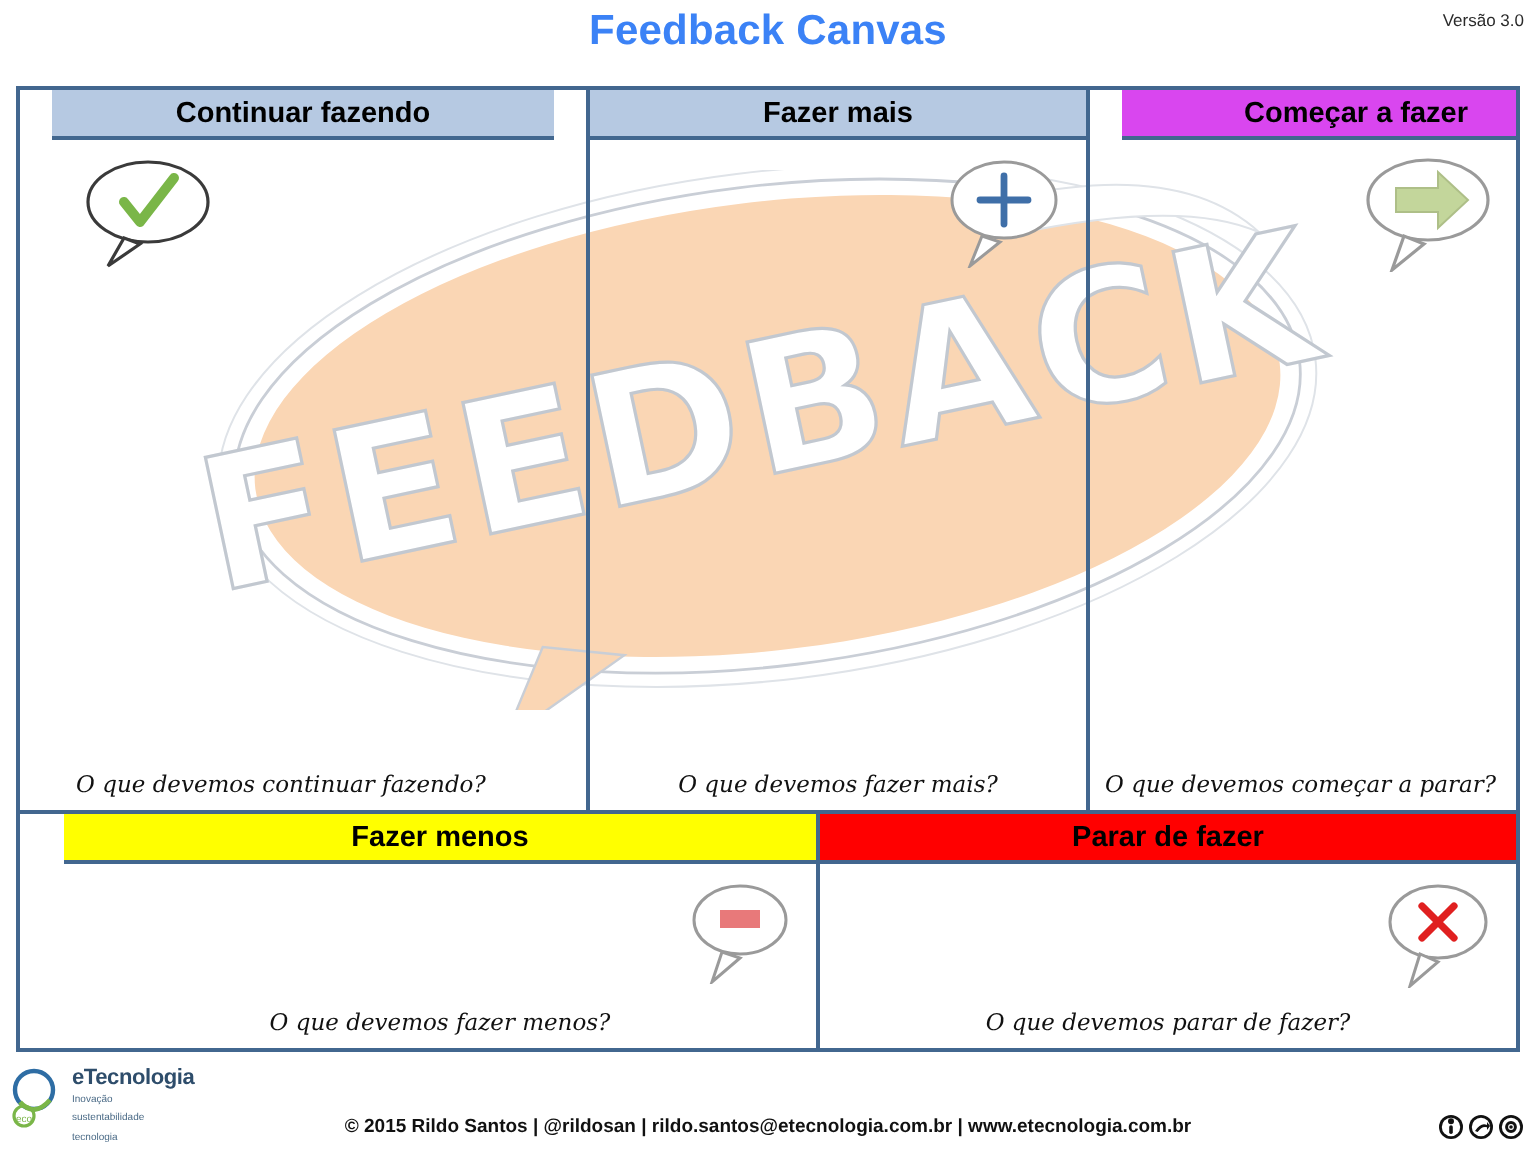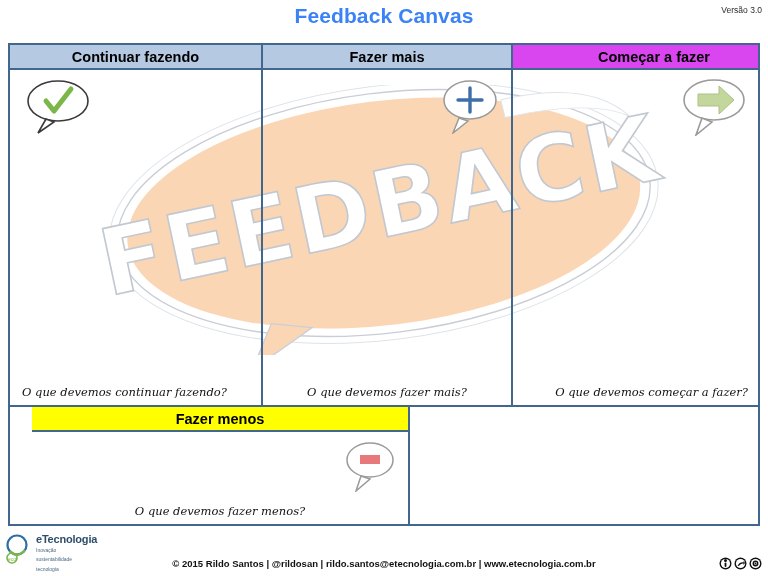--- a/index.html
+++ b/index.html
@@ -43,21 +43,21 @@
   }
   .watermark svg{position:absolute;left:50%;top:40px;transform:translateX(-50%);}
 
   
   .row-top{
     position:absolute;left:0;top:0;width:100%;height:360px;
     display:flex;z-index:2;
   }
   .col{
     position:relative;box-sizing:border-box;
-    display:flex;flex-direction:column;
+    display:flex;flex-direction:column;margin-left:16px;
   }
   .col-1{width:251px;}
   .col-2{width:252px;border-left:2px solid #42678f;border-right:2px solid #42678f;}
   .col-3{flex:1;}
 
   .col-head{
     height:25px;line-height:25px;
     text-align:center;
     font-size:14.5px;font-weight:bold;color:#000;
     border-bottom:2px solid #42678f;
@@ -174,41 +174,54 @@
     <div class="col col-3">
       <div class="col-head head-green">Começar a fazer</div>
       <div class="col-body">
         <div class="bubble-slot slot-right">
           <svg width="72" height="58" viewBox="0 0 72 58">
             <ellipse cx="36" cy="22" rx="30" ry="20" fill="#fff" stroke="#9a9a9a" stroke-width="1.6"></ellipse>
             <path d="M24 40 L18 57 L34 44 Z" fill="#fff" stroke="#9a9a9a" stroke-width="1.6"></path>
             <path d="M20 16 L41 16 L41 8 L56 22 L41 36 L41 28 L20 28 Z" fill="#c3d69b" stroke="#aebf88" stroke-width="1"></path>
           </svg>
         </div>
-        <div class="prompt prompt-right">O que devemos começar a fazer?</div>
+        <div class="prompt prompt-right">O que devemos começar a parar?</div>
       </div>
     </div>
   </div>
 
   <div class="row-bottom">
 
     <div class="col-4">
       <div class="col-head head-yellow">Fazer menos</div>
       <div class="col-body">
         <div class="bubble-slot slot-right">
           <svg width="60" height="52" viewBox="0 0 60 52">
             <ellipse cx="30" cy="20" rx="23" ry="17" fill="#fff" stroke="#9a9a9a" stroke-width="1.5"></ellipse>
             <path d="M21 36 L16 51 L30 39 Z" fill="#fff" stroke="#9a9a9a" stroke-width="1.5"></path>
             <rect x="20" y="15" width="20" height="9" fill="#e8797a"></rect>
           </svg>
         </div>
         <div class="prompt prompt-center">O que devemos fazer menos?</div>
       </div>
     </div>
 
+    <div class="col-5">
+      <div class="col-head head-red">Parar de fazer</div>
+      <div class="col-body">
+        <div class="bubble-slot slot-right">
+          <svg width="62" height="54" viewBox="0 0 62 54">
+            <ellipse cx="31" cy="21" rx="24" ry="18" fill="#fff" stroke="#9a9a9a" stroke-width="1.5"></ellipse>
+            <path d="M22 37 L17 53 L31 41 Z" fill="#fff" stroke="#9a9a9a" stroke-width="1.5"></path>
+            <path d="M23 13 L39 29 M39 13 L23 29" stroke="#e02020" stroke-width="3.6" stroke-linecap="round"></path>
+          </svg>
+        </div>
+        <div class="prompt prompt-center">O que devemos parar de fazer?</div>
+      </div>
+    </div>
   </div>
 </div>
 
 <div class="footer">
 
   <div class="logo">
     <svg width="26" height="32" viewBox="0 0 26 32">
       <circle cx="11" cy="11" r="9.5" fill="none" stroke="#2e6da4" stroke-width="2.2"></circle>
       <path d="M4 17 Q11 25 19 16" fill="none" stroke="#7ab648" stroke-width="2.4"></path>
       <circle cx="6" cy="24" r="5" fill="none" stroke="#7ab648" stroke-width="1.6"></circle>

